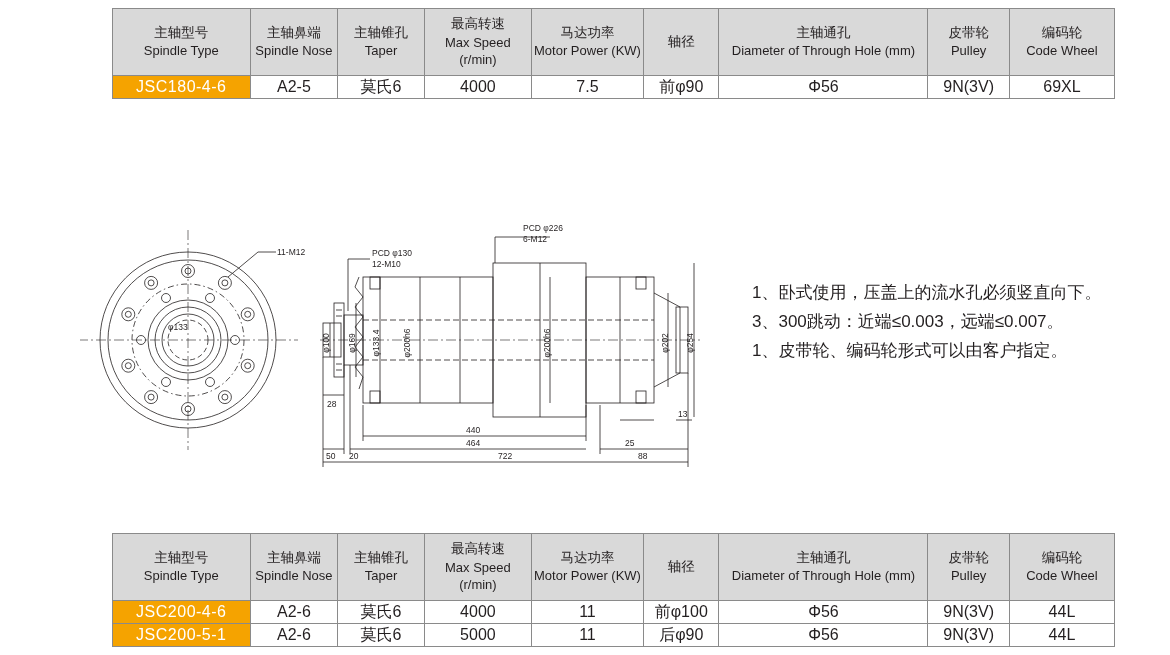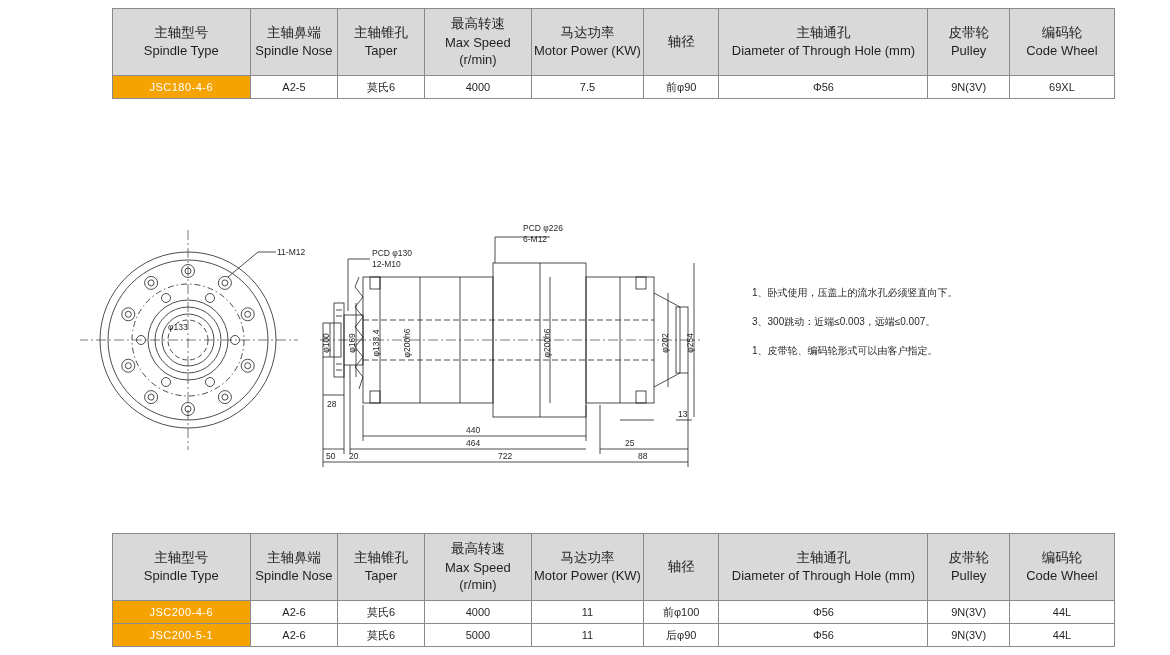--- a/index.html
+++ b/index.html
@@ -40,39 +40,39 @@
   .spec-table thead th .cn {
     display: block;
     font-size: 13.5px;
   }
   .spec-table thead th .en {
     display: block;
     font-size: 13px;
   }
   .spec-table tbody td {
     height: 22px;
-    font-size: 11px;
+    font-size: 16px;
     background: #ffffff;
   }
   .spec-table tbody td.model {
     background: #f5a300;
     color: #ffffff;
     letter-spacing: 0.5px;
   }
 
   #table-top { left: 84px; top: 8px; width: 1003px; }
   #table-bottom { left: 84px; top: 533px; width: 1003px; }
 
   
   #notes {
     position: absolute;
     left: 752px;
     top: 278px;
     width: 400px;
-    font-size: 10px;
+    font-size: 17px;
     line-height: 29px;
     color: #231f20;
   }
   #notes .note {
     white-space: nowrap;
   }
 
   
   #drawing {
     position: absolute;

